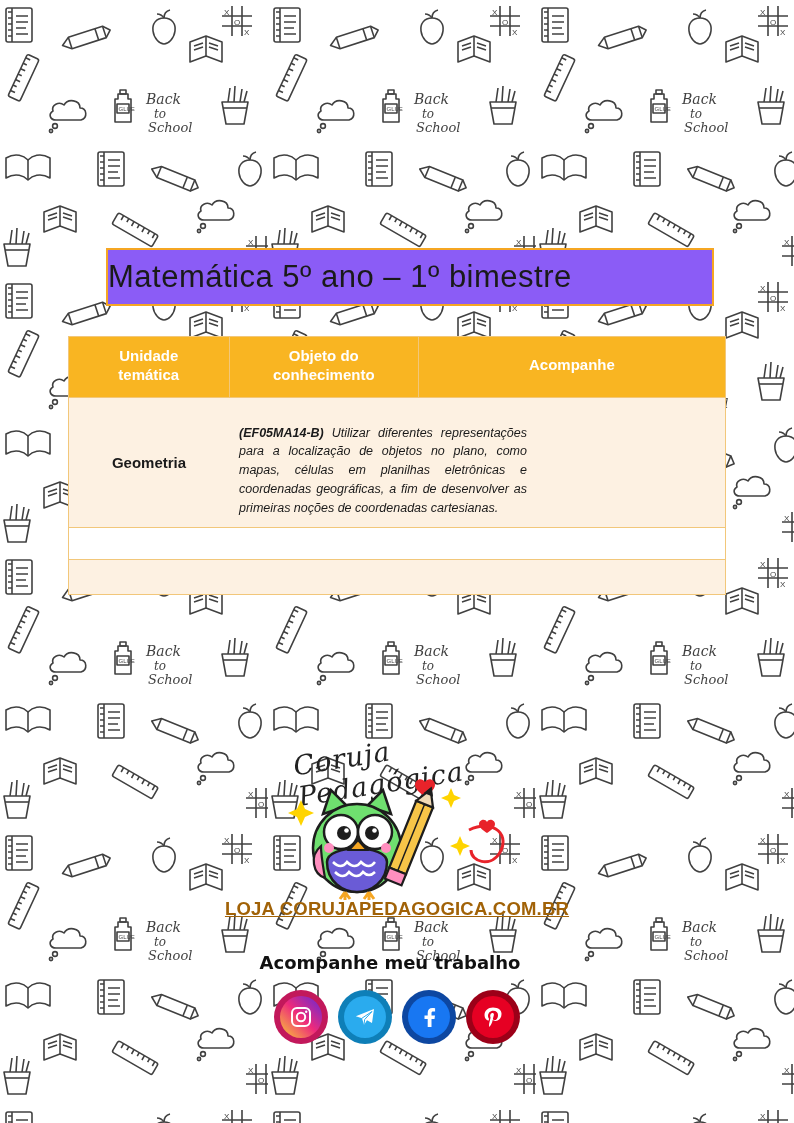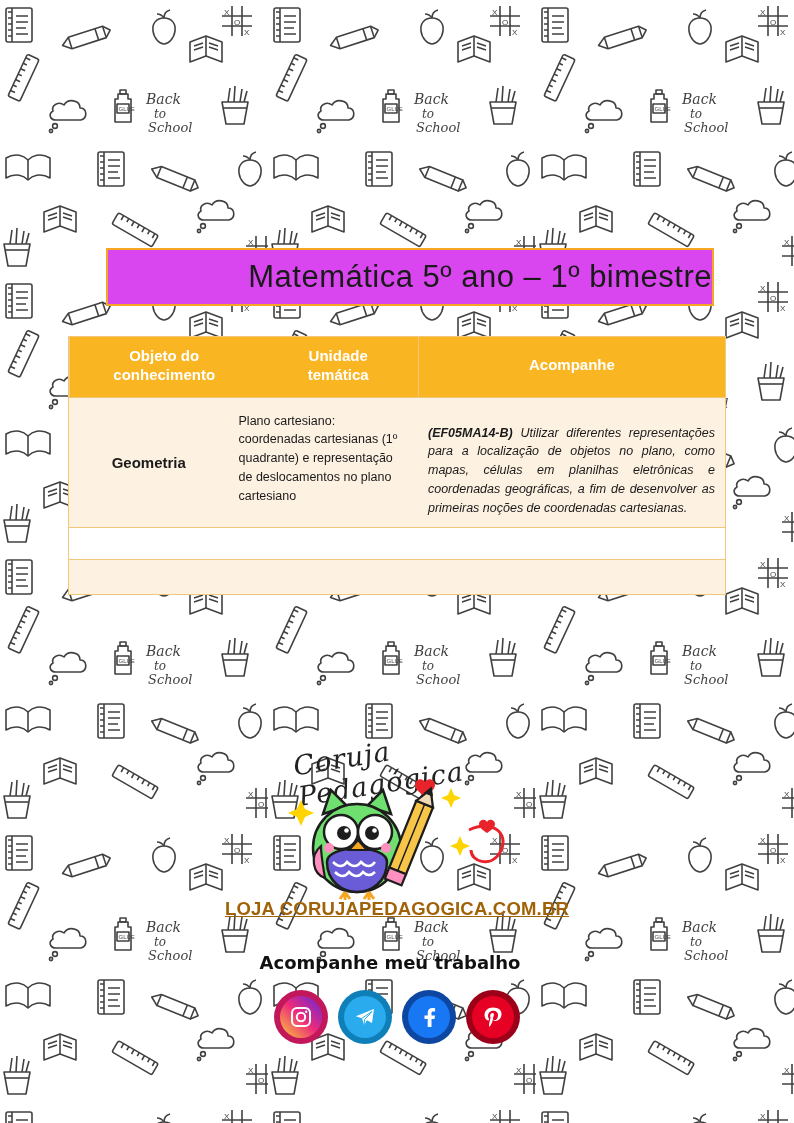--- a/index.html
+++ b/index.html
@@ -27,25 +27,25 @@
     z-index: 2;
   }
 
   
   .title-box {
     position: absolute;
     left: 106px;
     top: 248px;
     width: 608px;
     height: 58px;
-    background: #d946ef;
+    background: #8b5cf6;
     border: 2px solid #f5a623;
     display: flex;
     align-items: center;
-    justify-content: flex-end;
+    justify-content: flex-start;
   }
   .title-text {
     font-size: 31px;
     color: #1a1a1a;
     letter-spacing: 0.5px;
     white-space: nowrap;
     font-weight: 400;
   }
 
   
@@ -291,40 +291,39 @@
 
 <div id="page">
 
   <div class="title-box">
     <div class="title-text">Matemática 5º ano –  1º bimestre</div>
   </div>
 
   <div class="table-wrap">
 
     <div class="t-row t-head">
+      <div class="t-cell c1">
+        <div>
+          <div>Unidade</div>
+          <div>temática</div>
+        </div>
+      </div>
       <div class="t-cell c2 t-sep">
         <div>
           <div>Objeto do</div>
           <div>conhecimento</div>
         </div>
       </div>
-      <div class="t-cell c1">
-        <div>
-          <div>Unidade</div>
-          <div>temática</div>
-        </div>
-      </div>
       <div class="t-cell c3 t-sep">
         <div>Acompanhe</div>
       </div>
     </div>
 
     <div class="t-row row-body">
       <div class="t-cell c1">Geometria</div>
-      <div class="t-cell c2">Plano cartesiano: coordenadas cartesianas (1º quadrante) e representação de deslocamentos no plano cartesiano</div>
       <div class="t-cell c3"><b>(EF05MA14-B)</b><span> Utilizar diferentes representações para a localização de objetos no plano, como mapas,  células em  planilhas eletrônicas e coordenadas geográficas, a fim de desenvolver as  primeiras noções de coordenadas  cartesianas.</span></div>
     </div>
 
     <div class="t-row row-empty-white">
       <div class="t-cell c1"></div>
       <div class="t-cell c2"></div>
       <div class="t-cell c3"></div>
     </div>
 
     <div class="t-row row-empty-cream">

